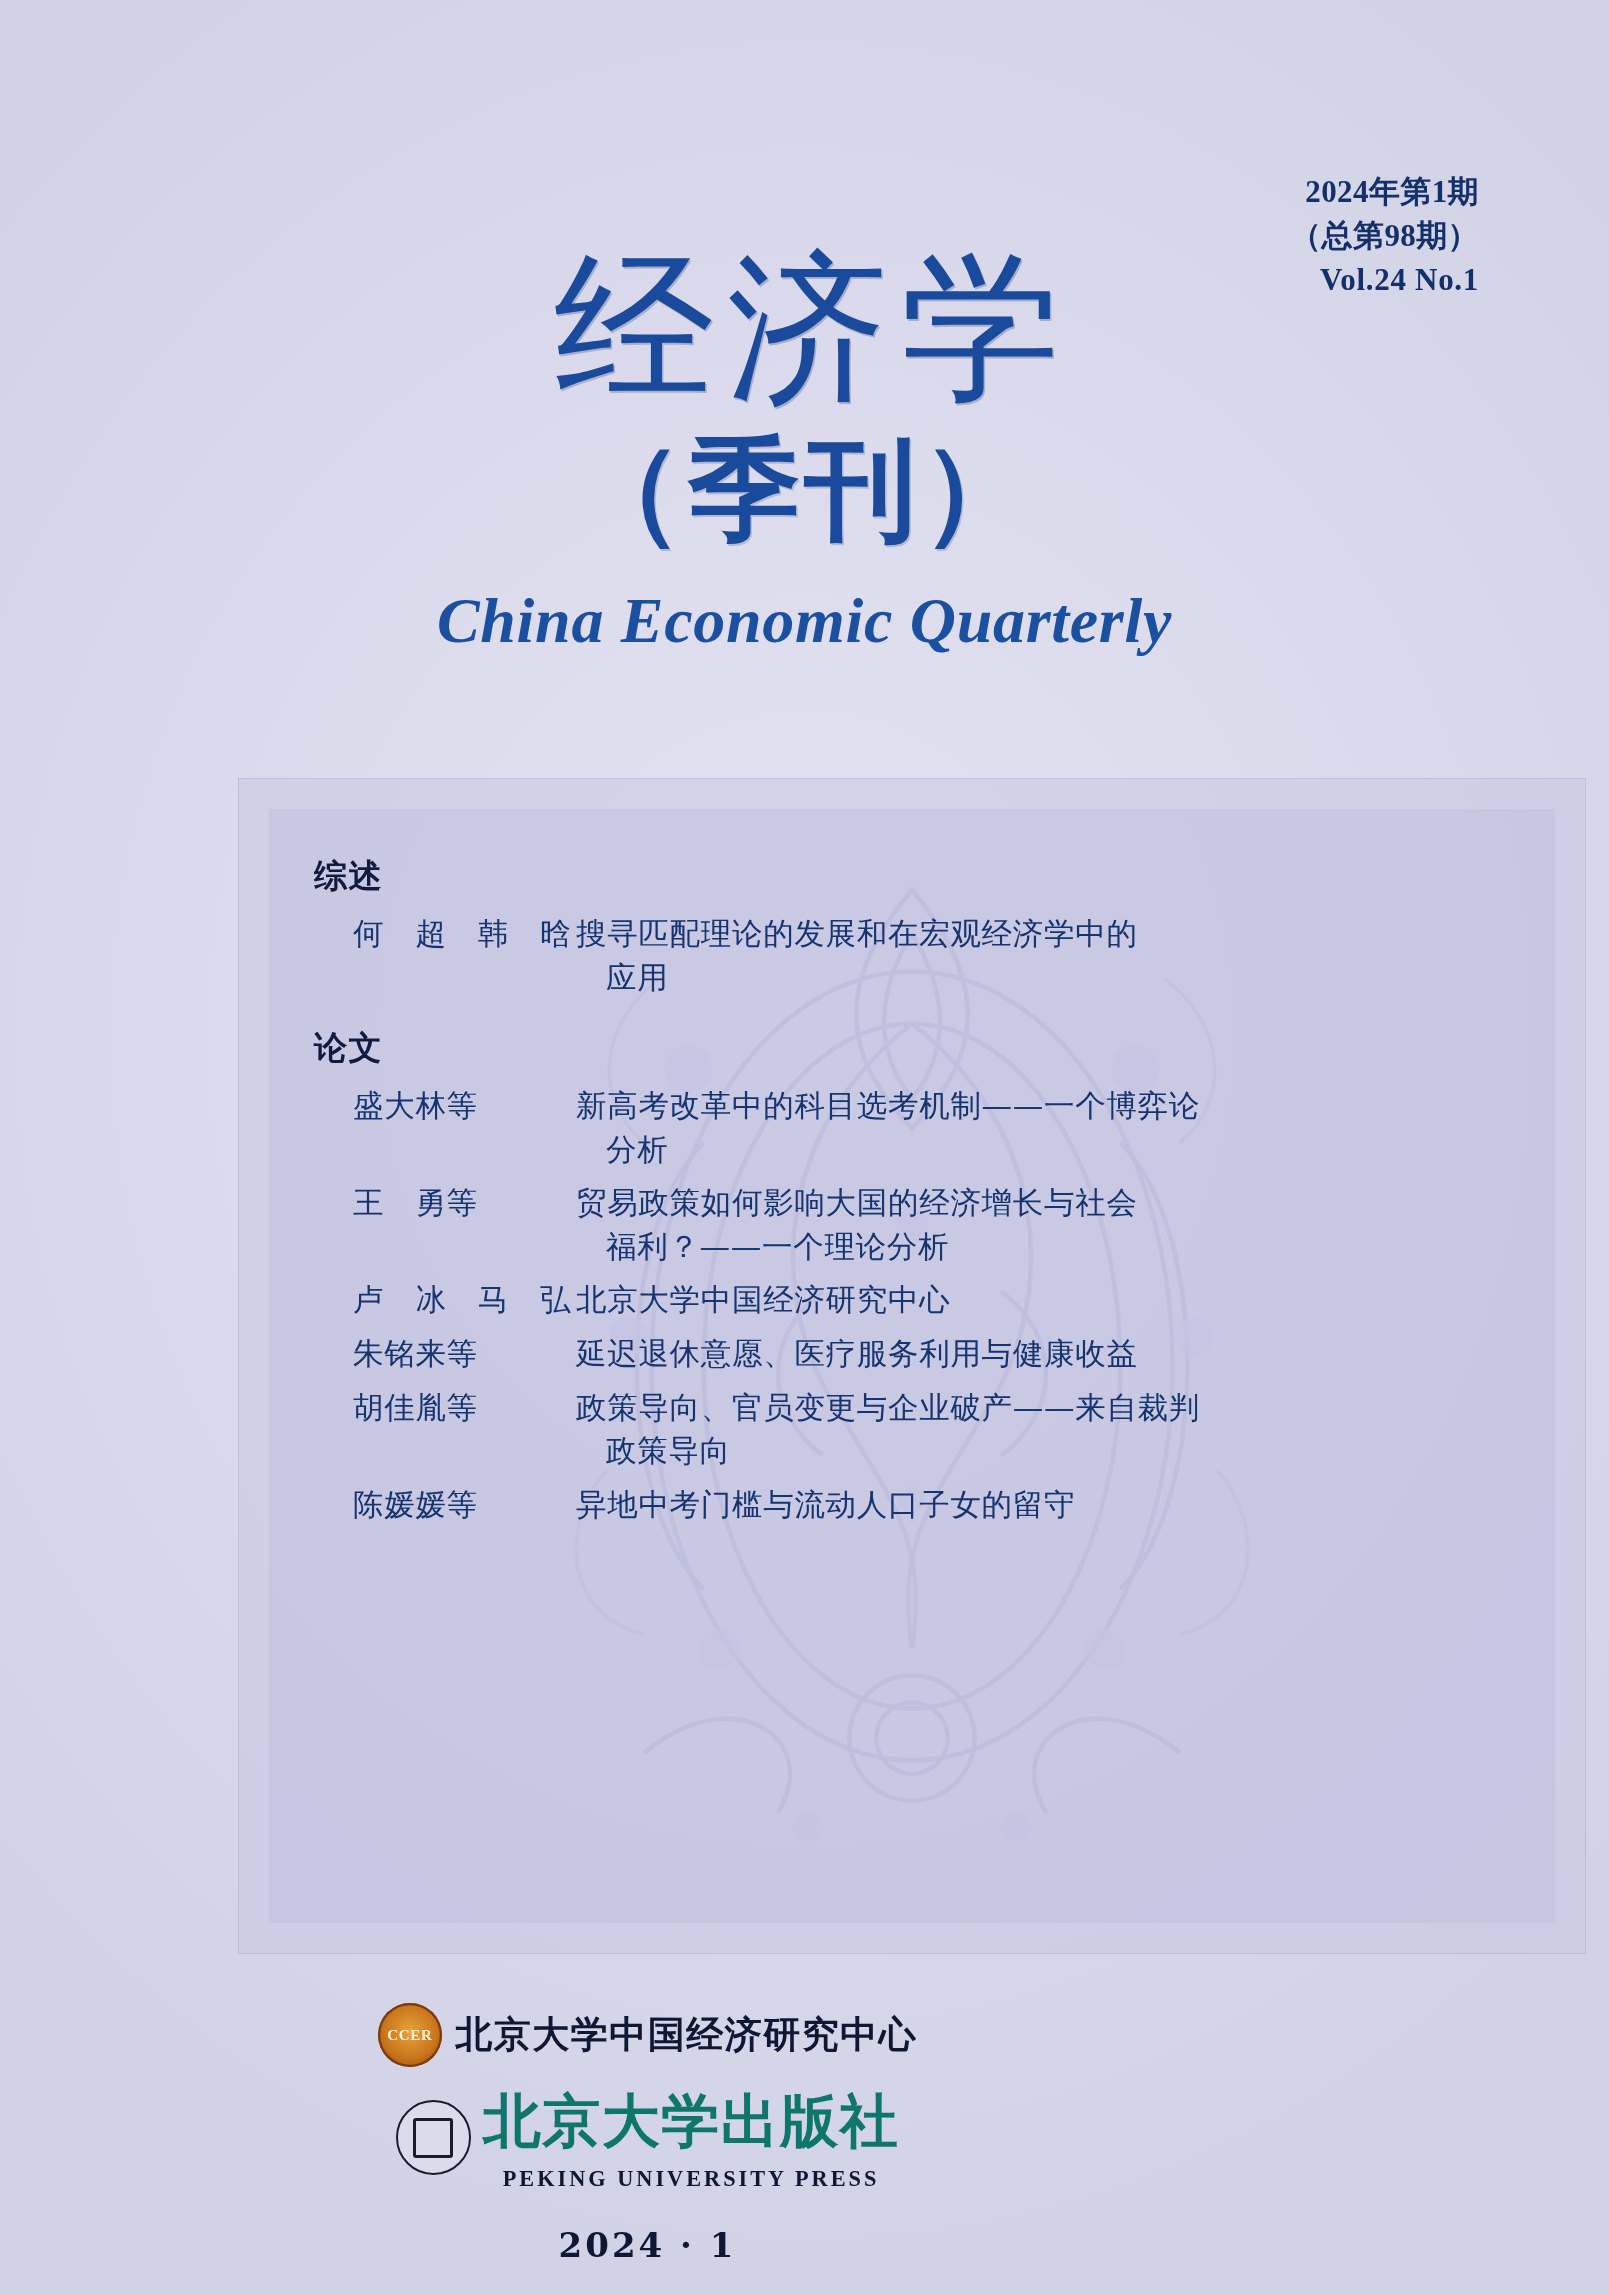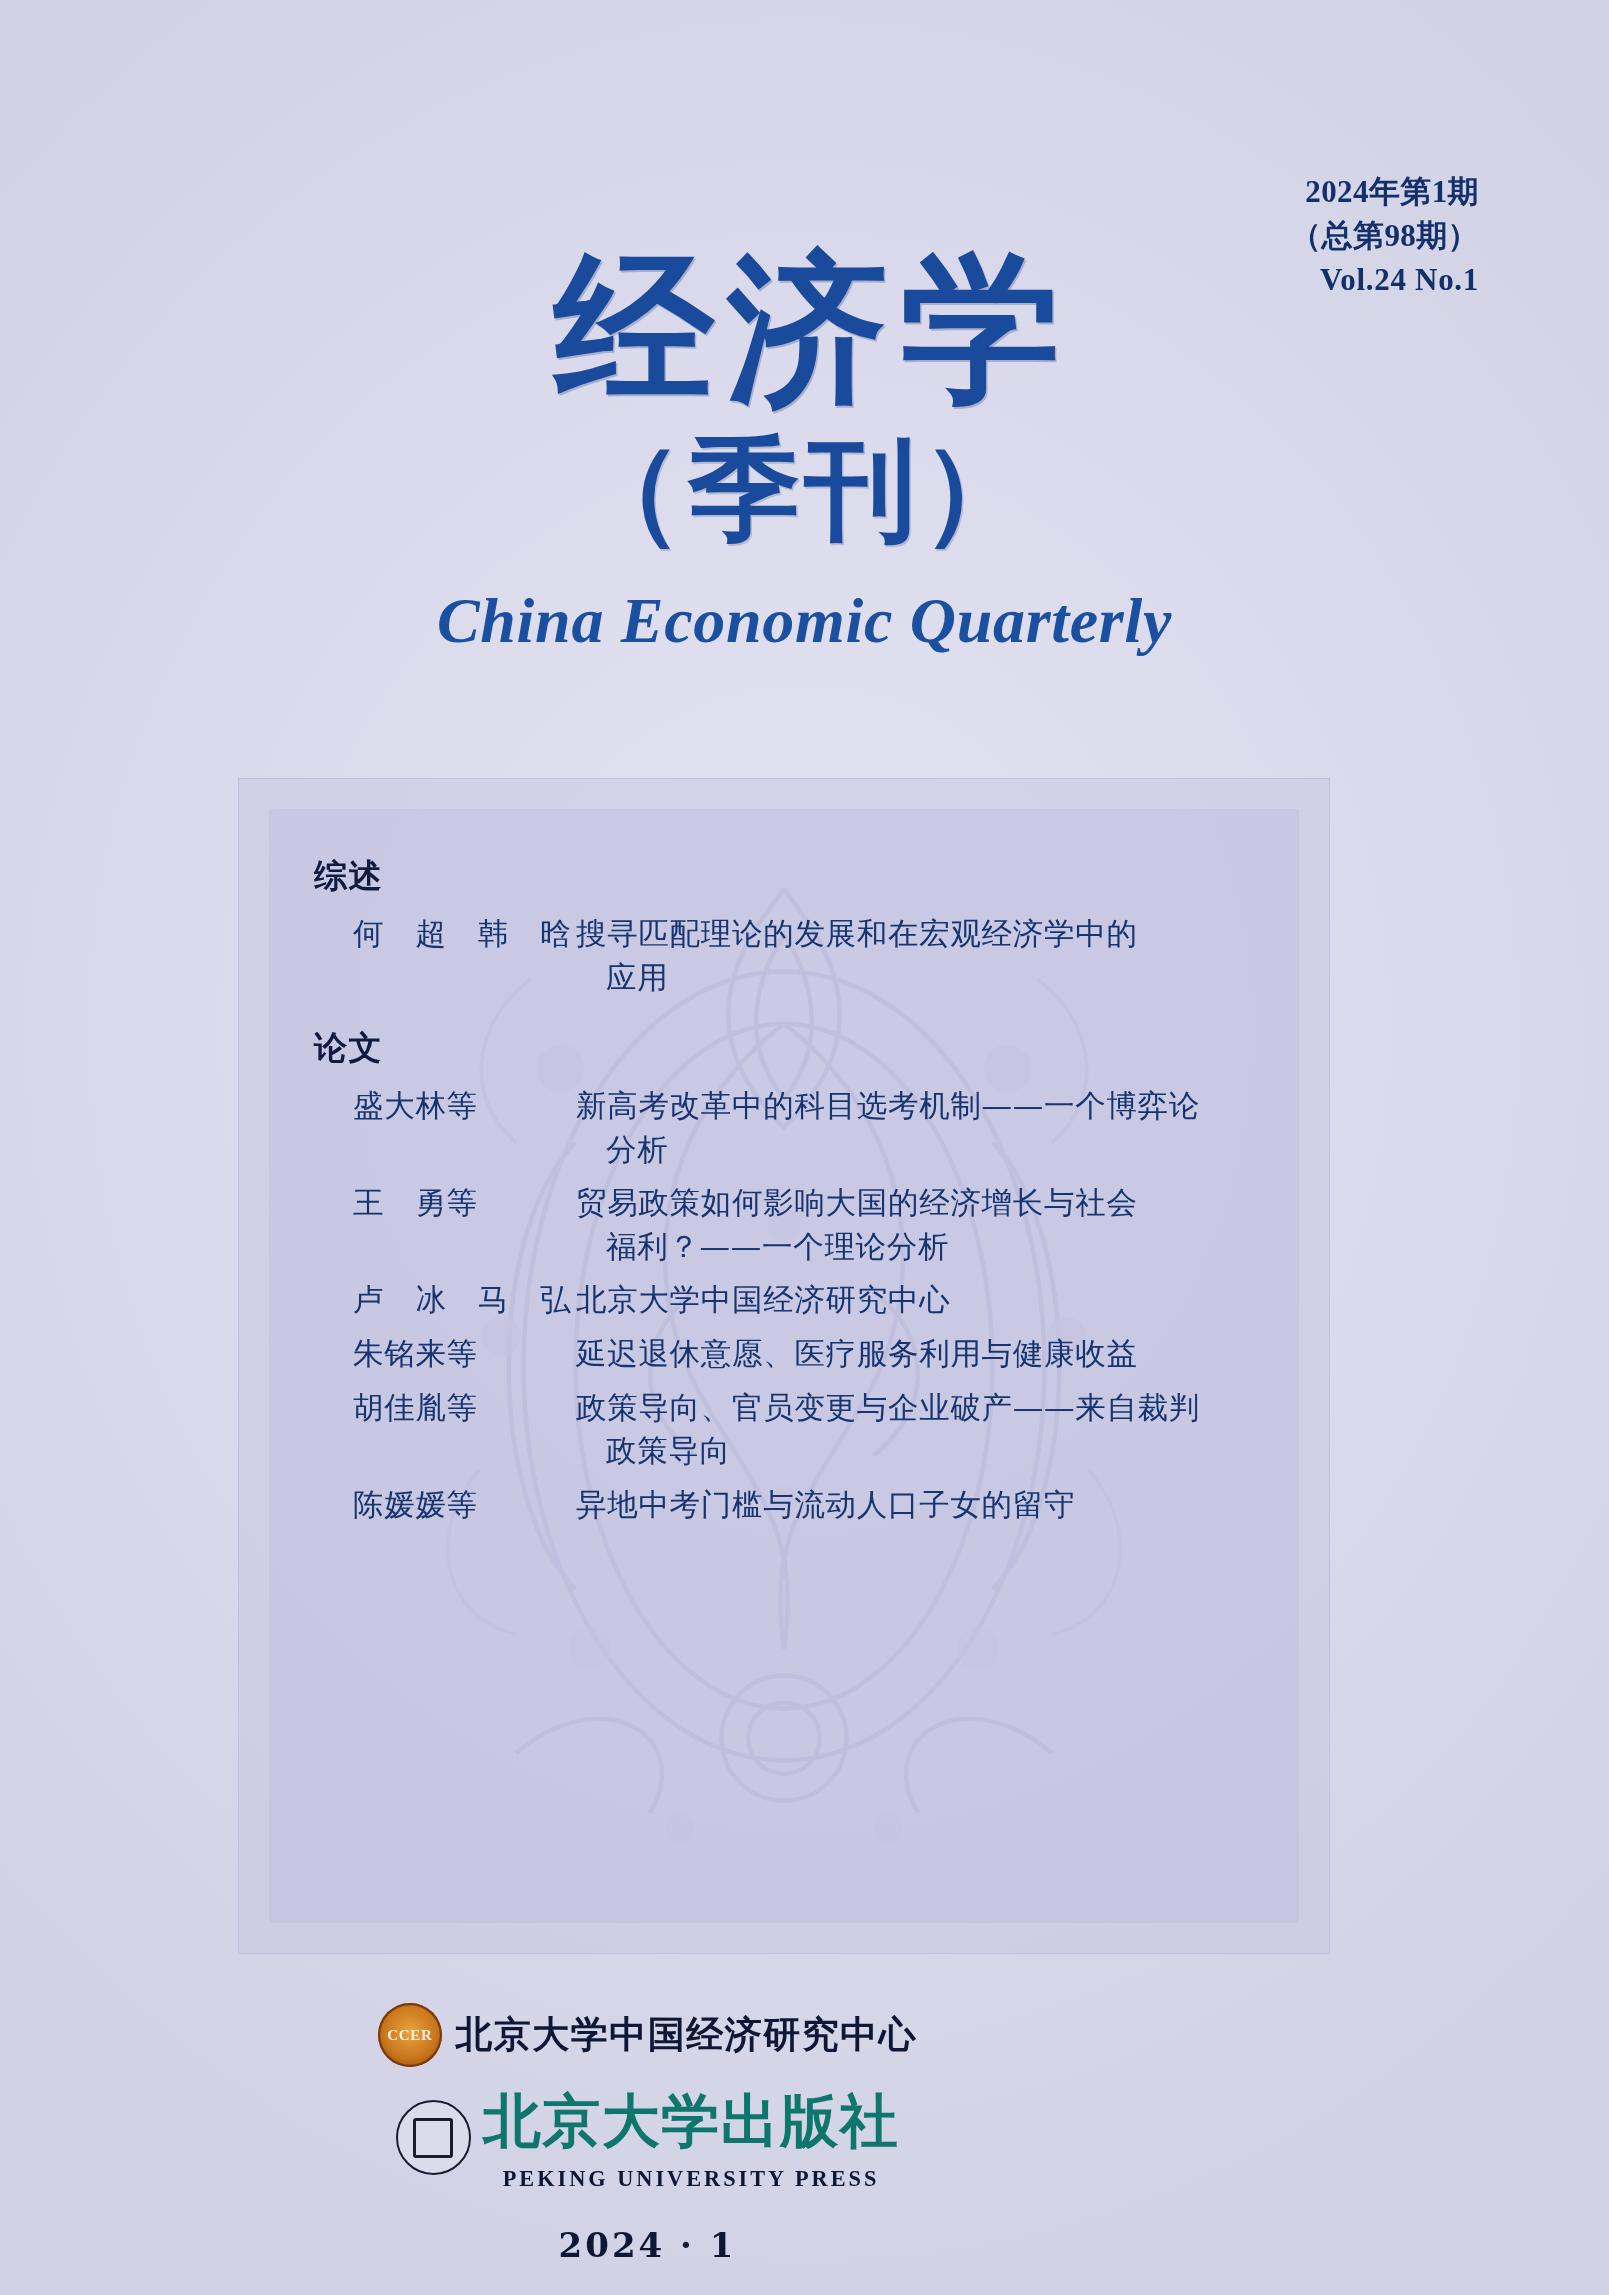--- a/index.html
+++ b/index.html
@@ -43,21 +43,21 @@
   
   .masthead {
     position: absolute;
     top: 242px;
     left: 0;
     width: 1609px;
     text-align: center;
   }
   .title-cn {
     font-family: "DejaVu Serif", serif;
-    font-weight: bold;
+    font-weight: normal;
     font-size: 160px;
     color: #1a4a9c;
     letter-spacing: 13.4px;
     line-height: 1.08;
     text-shadow: 1.5px 1.5px 0 rgba(20,48,107,.25);
     padding-left: 19px;
   }
   .title-cn-sub {
     font-family: "DejaVu Serif", serif;
     font-weight: bold;
@@ -76,21 +76,21 @@
     color: #1b4fa0;
     letter-spacing: 0.7px;
     margin-top: 25px;
   }
 
   
   .toc-outer {
     position: absolute;
     left: 238px;
     top: 778px;
-    width: 1092px;
+    width: 1348px;
     height: 1176px;
     background: rgba(198,198,226,0.55);
     box-shadow: inset 0 0 0 0.7px rgba(150,150,190,0.35);
   }
   .toc-inner {
     position: absolute;
     left: 31px;
     top: 31px;
     right: 31px;
     bottom: 31px;

